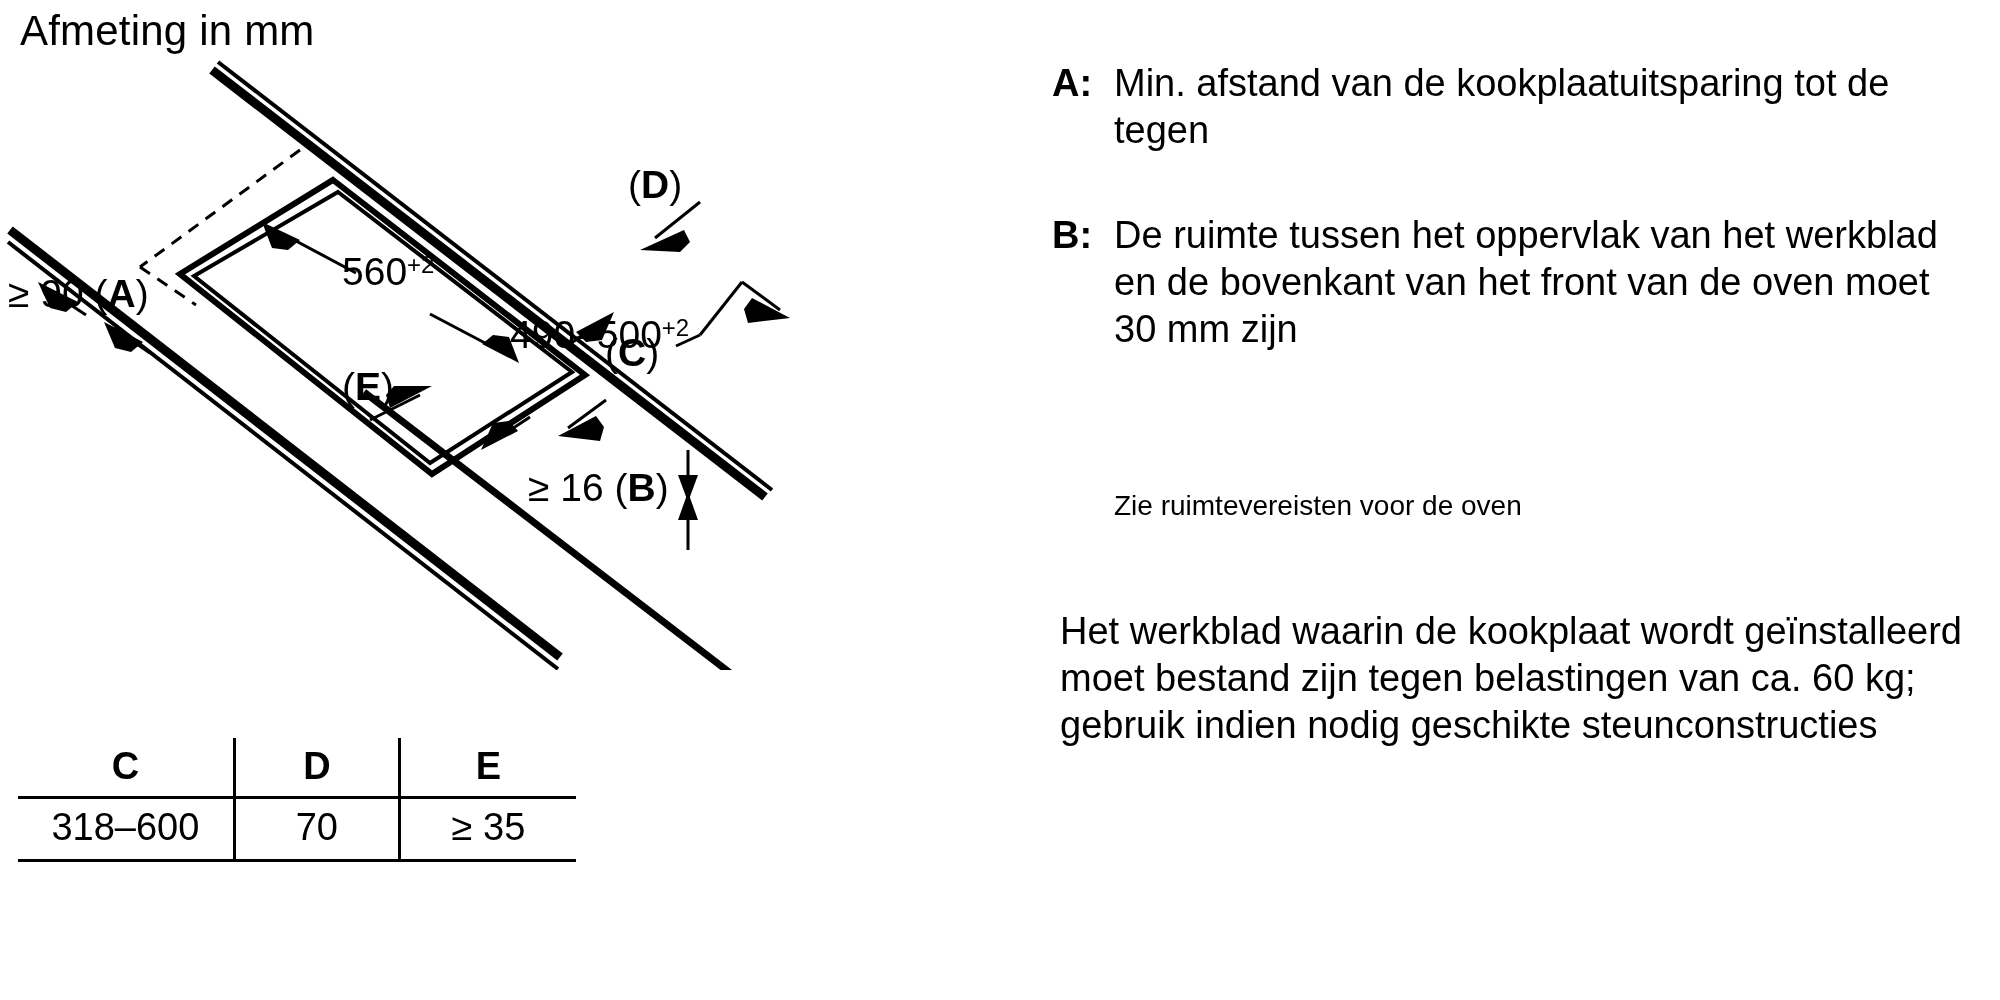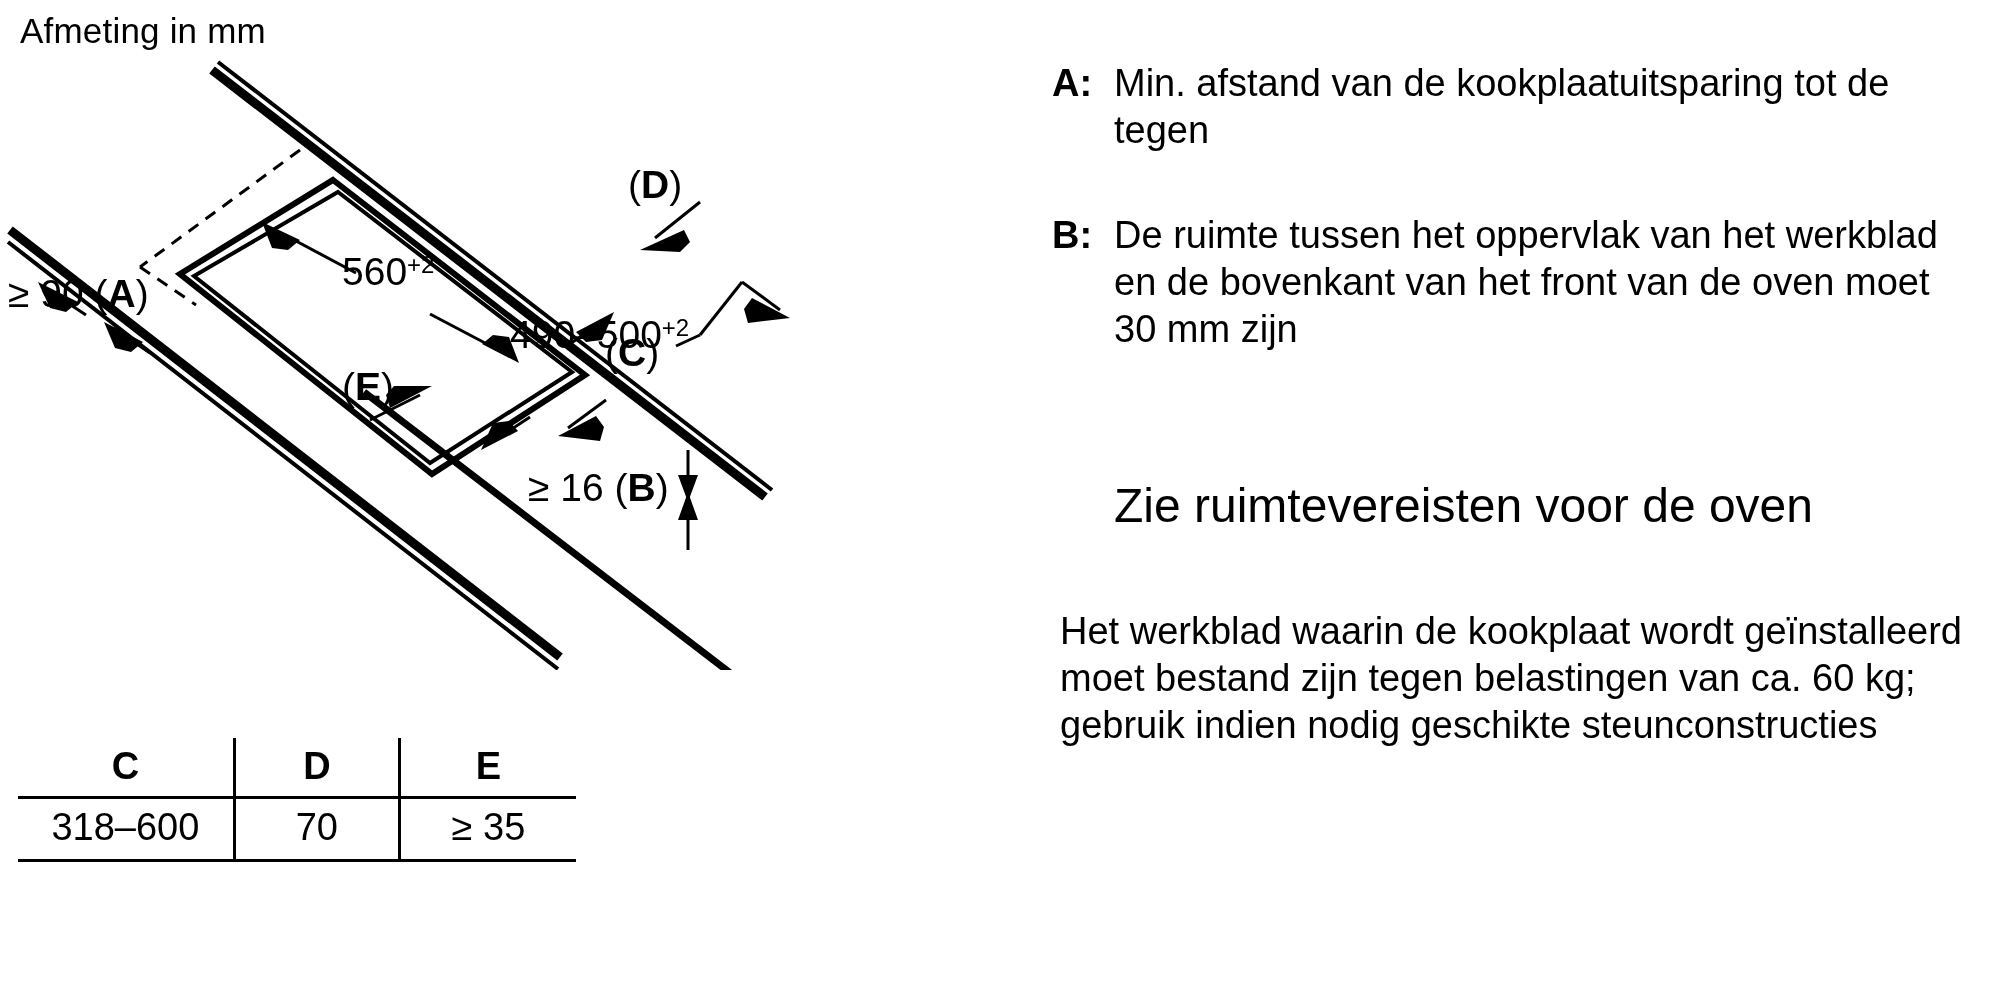--- a/index.html
+++ b/index.html
@@ -19,21 +19,21 @@
     position: relative;
     width: 2000px;
     height: 1000px;
   }
 
   
   .title {
     position: absolute;
     left: 20px;
     top: 8px;
-    font-size: 35px;
+    font-size: 42px;
     line-height: 46px;
     letter-spacing: 0.2px;
     white-space: nowrap;
   }
 
   
   .diagram {
     position: absolute;
     left: 0;
     top: 50px;
@@ -104,21 +104,21 @@
     font-weight: bold;
     flex: 0 0 auto;
     width: 62px;
     white-space: nowrap;
   }
   .note-text {
     flex: 1 1 auto;
   }
   .note-a  { position: absolute; left: 0; top: 0;   width: 930px; }
   .note-b  { position: absolute; left: 0; top: 152px; width: 930px; }
-  .note-c  { position: absolute; left: 62px; top: 422px; width: 870px; font-size: 48px; line-height: 47px; }
+  .note-c  { position: absolute; left: 62px; top: 422px; width: 870px; font-size: 28px; line-height: 47px; }
   .note-d  { position: absolute; left: 8px; top: 548px; width: 930px; font-size: 38px; line-height: 47px; }
 </style>
 </head>
 <body>
 
 <div class="page">
 
   <div class="title">Afmeting in mm</div>
 
   <div class="diagram">

